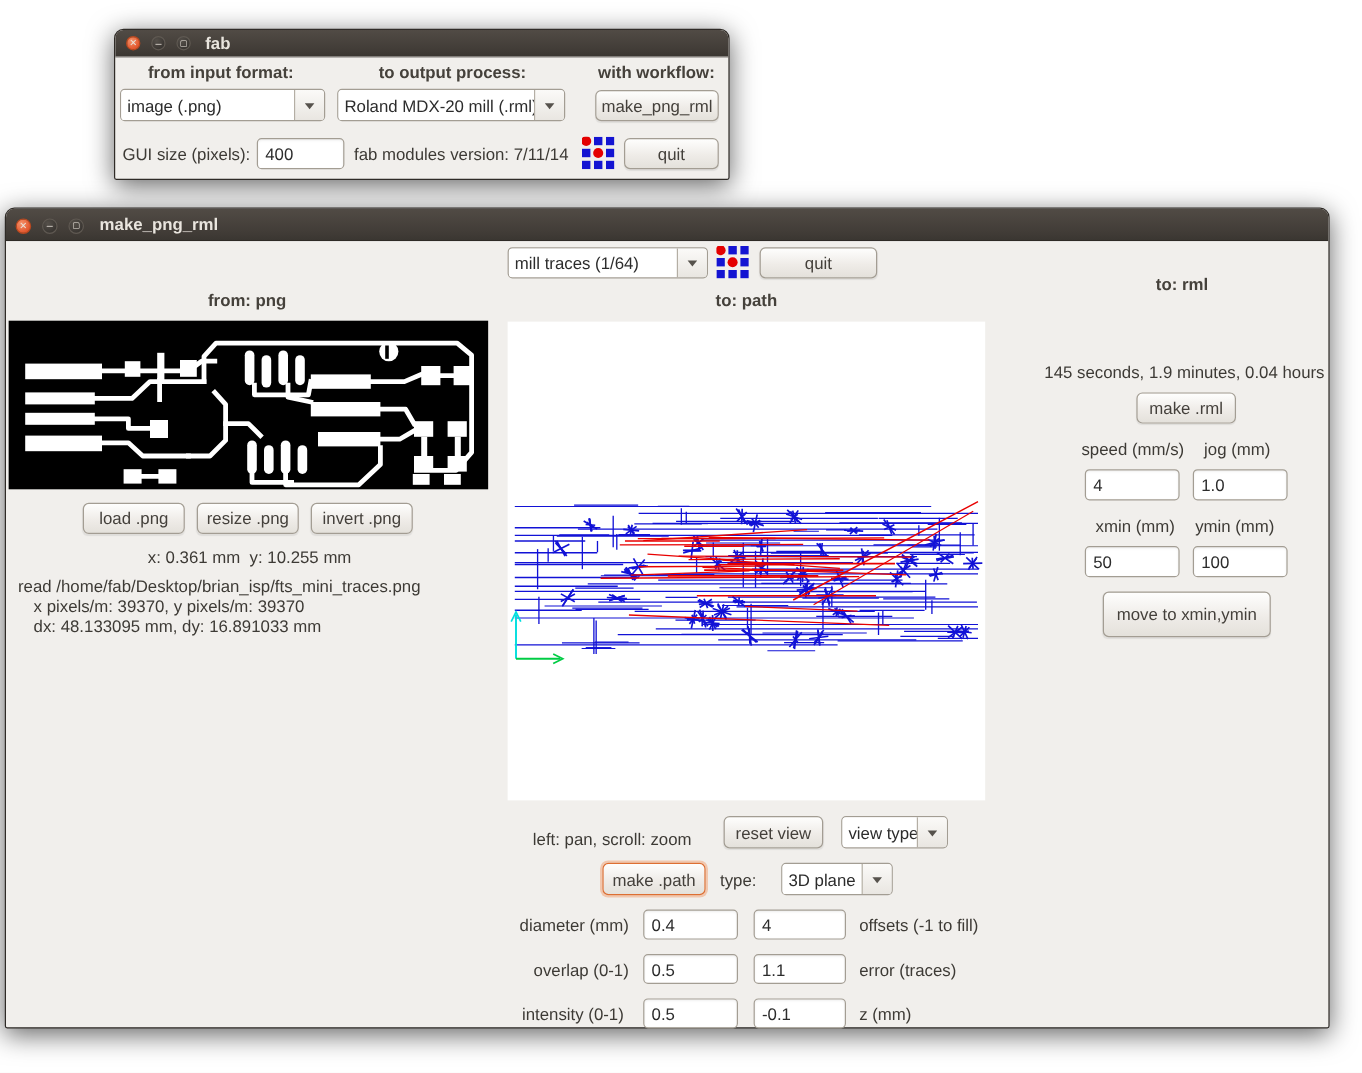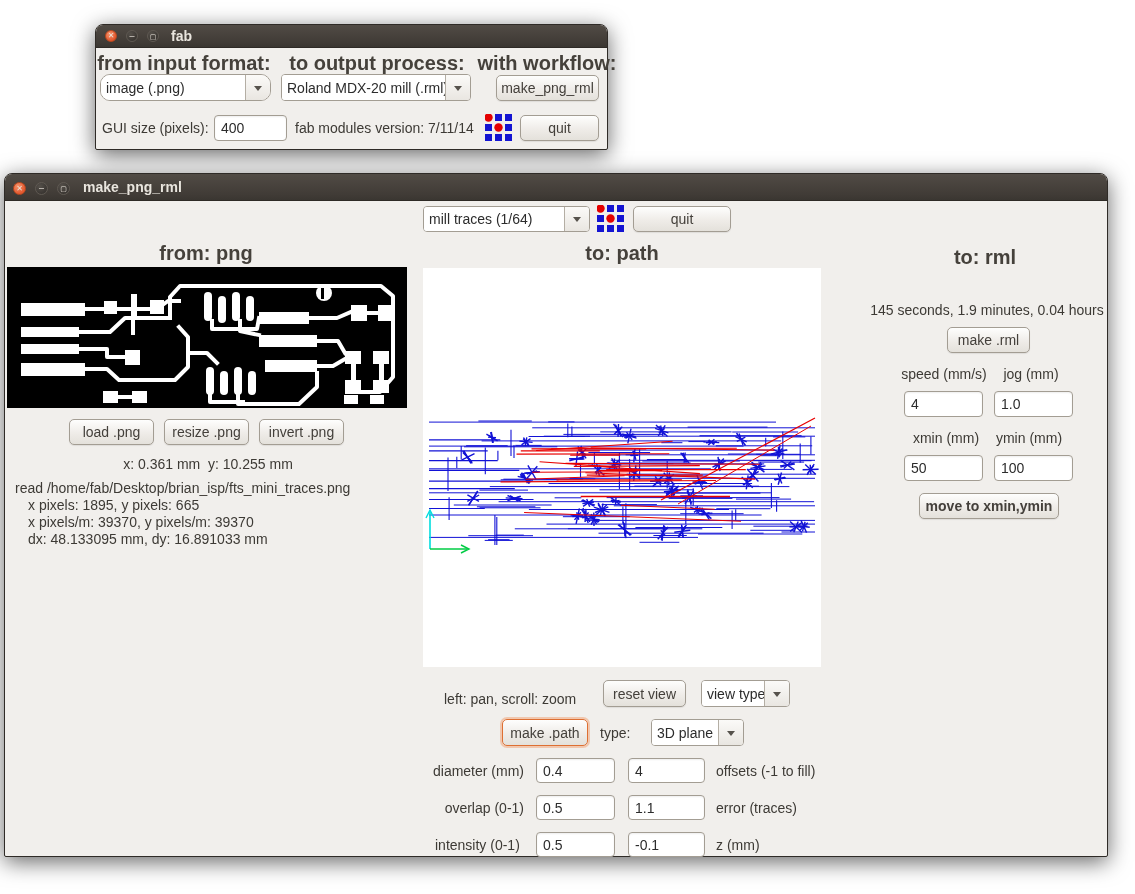--- a/index.html
+++ b/index.html
@@ -42,21 +42,21 @@
            border-radius:4px; overflow:hidden; cursor:pointer;
            box-shadow:inset 0 1px 1px rgba(0,0,0,.05); }
   .combo .field { flex:1; display:flex; align-items:center; padding:0 5px; font-size:14px;
                   color:#2c2c2c; white-space:nowrap; overflow:hidden; background:#fff; }
   .combo .arrow { width:25px; border-left:1px solid #b4aea4;
                   background:linear-gradient(#fbfaf8,#e9e6e1); display:flex;
                   align-items:center; justify-content:center; }
   .combo .arrow i { width:0; height:0; border:4px solid transparent; border-top:5px solid #56524c; margin-top:5px; }
 
   .lbl { position:absolute; font-size:14px; color:#3d3a35; white-space:nowrap; }
-  .hdr { position:absolute; font-size:20px; font-weight:bold; color:#45413b; white-space:nowrap; text-align:center; }
+  .hdr { position:absolute; font-size:14px; font-weight:bold; color:#45413b; white-space:nowrap; text-align:center; }
   .ctr { transform:translateX(-50%); }
 
   .info-line { font-size:14px; color:#3d3a35; line-height:17px; white-space:nowrap; }
   .info-line + .info-line { padding-left:13px; }
 
   .logo { position:absolute; }
   .canvas-box { position:absolute; background:#fff; }
 </style>
 </head>
 <body>
@@ -74,21 +74,21 @@
       <div class="wbtn wbtn-gray" style="left:51px; top:5px; width:12px; height:12px;">
           <span class="glyph" style="font-size:7px;">▢</span>
         </div>
       <span class="title-text" style="left:75px; top:3px;">fab</span>
     </div>
 
     <span class="hdr ctr" style="left:88px;  top:27px;">from input format:</span>
     <span class="hdr ctr" style="left:281px; top:27px;">to output process:</span>
     <span class="hdr ctr" style="left:451px; top:27px;">with workflow:</span>
 
-    <div class="combo" style="left:4px; top:49px; width:171px; height:27px;border-radius:10px;">
+    <div class="combo" style="left:4px; top:49px; width:171px; height:27px;">
       <div class="field">image (.png)</div>
       <div class="arrow">
           <i></i>
         </div>
     </div>
     <div class="combo" style="left:185px; top:49px; width:190px; height:27px;">
       <div class="field">Roland MDX-20 mill (.rml)</div>
       <div class="arrow">
           <i></i>
         </div>
@@ -140,21 +140,21 @@
           <circle cx="13.5" cy="13.5" r="4.2" fill="#e40000"></circle>
           <rect x="20" y="10" width="7" height="7" fill="#1414d2"></rect>
           <rect x="0" y="20" width="7" height="7" fill="#1414d2"></rect>
           <rect x="10" y="20" width="7" height="7" fill="#1414d2"></rect>
           <rect x="20" y="20" width="7" height="7" fill="#1414d2"></rect>
         </svg></div>
     <div class="btn" style="left:628px; top:32px; width:98px; height:26px;">quit</div>
 
     <span class="hdr ctr" style="left:201px; top:68px;">from: png</span>
     <span class="hdr ctr" style="left:617px; top:68px;">to: path</span>
-    <span class="hdr ctr" style="left:980px; top:72px;">to: rml</span>
+    <span class="hdr ctr" style="left:980px; top:55px;">to: rml</span>
 
     <div style="position:absolute; left:2px; top:93px; width:400px; height:141px;">
       <svg width="400" height="141" viewBox="0 0 400 141">
         <rect x="0" y="0" width="400" height="141" fill="#000"></rect>
         <g fill="#fff">
           <rect x="14" y="36" width="64" height="13"></rect>
           <rect x="14" y="60" width="58" height="10"></rect>
           <rect x="14" y="77" width="58" height="10"></rect>
           <rect x="14" y="96" width="64" height="13"></rect>
           <rect x="97" y="34" width="13" height="13"></rect>
@@ -211,21 +211,20 @@
     </div>
 
     <div class="btn" style="left:64px;  top:245px; width:85px; height:26px;">load .png</div>
     <div class="btn" style="left:159px; top:245px; width:85px; height:26px;">resize .png</div>
     <div class="btn" style="left:254px; top:245px; width:85px; height:26px;">invert .png</div>
 
     <span class="lbl ctr" style="left:203px; top:282px; white-space:pre;">x: 0.361 mm  y: 10.255 mm</span>
 
     <div style="position:absolute; left:10px; top:306px;">
       <div class="info-line">read /home/fab/Desktop/brian_isp/fts_mini_traces.png</div>
-      <div class="info-line">x pixels: 1895, y pixels: 665</div>
       <div class="info-line">x pixels/m: 39370, y pixels/m: 39370</div>
       <div class="info-line">dx: 48.133095 mm, dy: 16.891033 mm</div>
     </div>
 
     <div class="canvas-box" style="left:418px; top:94px; width:398px; height:399px;">
       <svg width="398" height="399" viewBox="0 0 398 399">
           <polyline points="6.0,154.1 353.0,154.1" fill="none" stroke="#1212d6" stroke-width="1"></polyline>
           <polyline points="109.2,159.8 392.0,159.8" fill="none" stroke="#1212d6" stroke-width="1"></polyline>
           <polyline points="177.2,163.9 308.6,163.9" fill="none" stroke="#1212d6" stroke-width="1"></polyline>
           <polyline points="120.8,168.2 392.0,168.2" fill="none" stroke="#1212d6" stroke-width="1"></polyline>
@@ -654,15 +653,15 @@
     <span class="lbl ctr" style="left:939px; top:192px;">speed (mm/s)</span>
     <span class="lbl ctr" style="left:1026px; top:192px;">jog (mm)</span>
     <input class="tfield" style="left: 899px; top: 217px; width: 79px; height: 26px;" value="4">
     <input class="tfield" style="left: 989px; top: 217px; width: 79px; height: 26px;" value="1.0">
 
     <span class="lbl ctr" style="left:941px; top:256px;">xmin (mm)</span>
     <span class="lbl ctr" style="left:1024px; top:256px;">ymin (mm)</span>
     <input class="tfield" style="left: 899px; top: 281px; width: 79px; height: 26px;" value="50">
     <input class="tfield" style="left: 989px; top: 281px; width: 79px; height: 26px;" value="100">
 
-    <div class="btn" style="left:914px; top:319px; width:140px; height:26px;font-weight:bold;">move to xmin,ymin</div>
+    <div class="btn" style="left:914px; top:319px; width:140px; height:38px;">move to xmin,ymin</div>
   </div>
 </div>
 
 </body></html>

